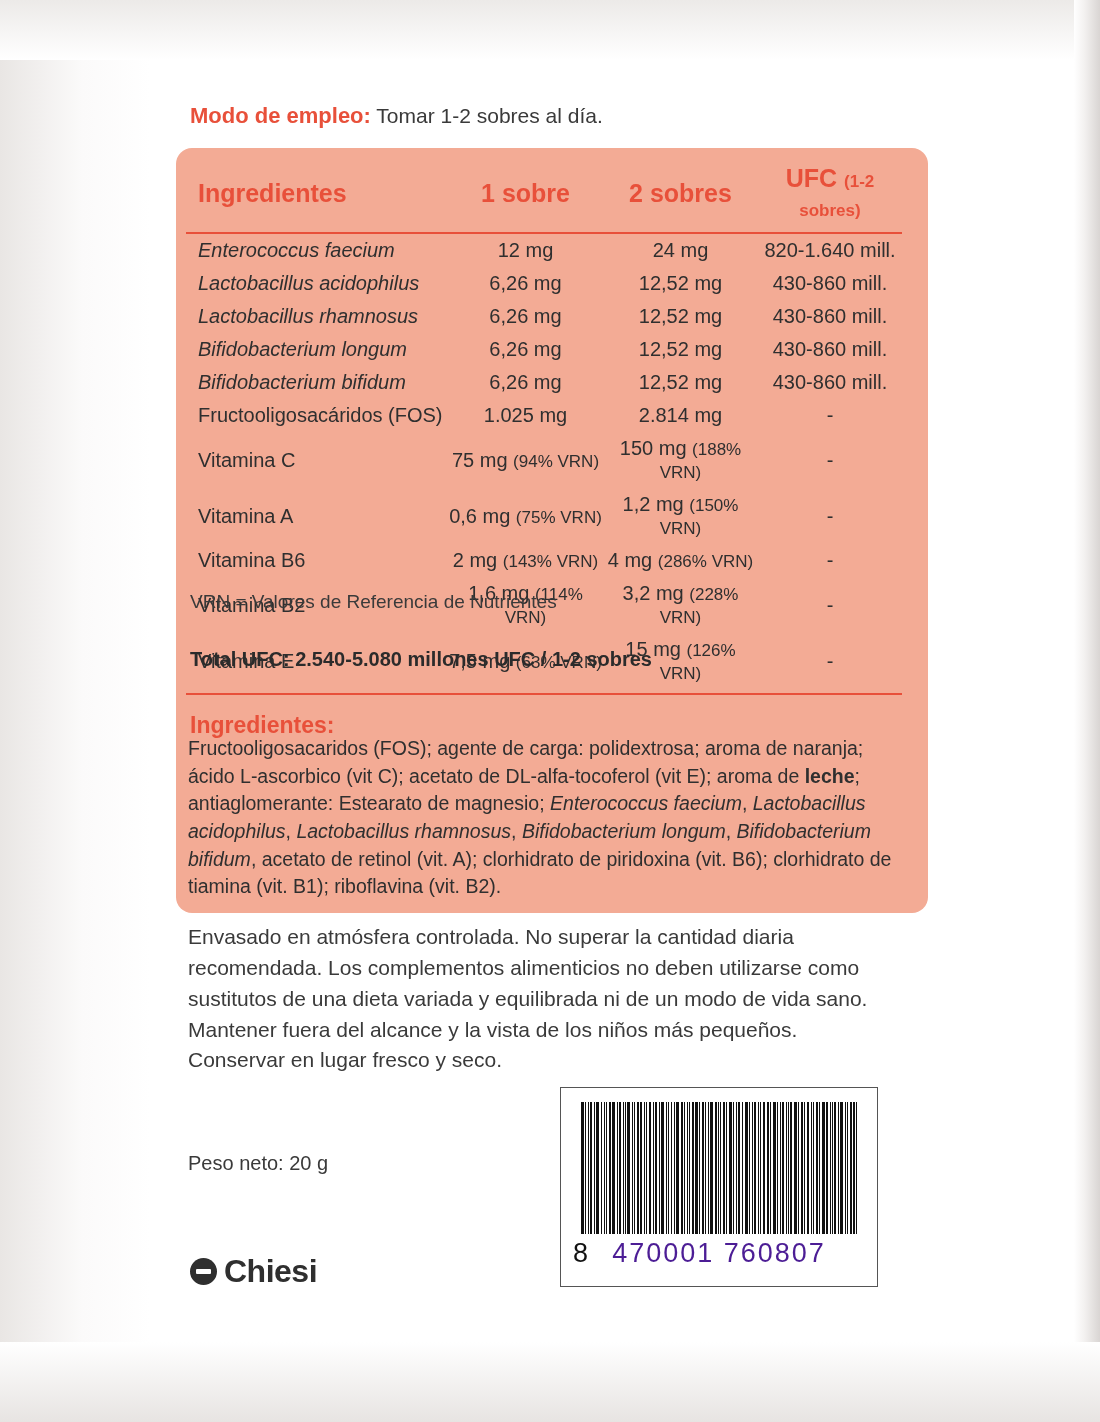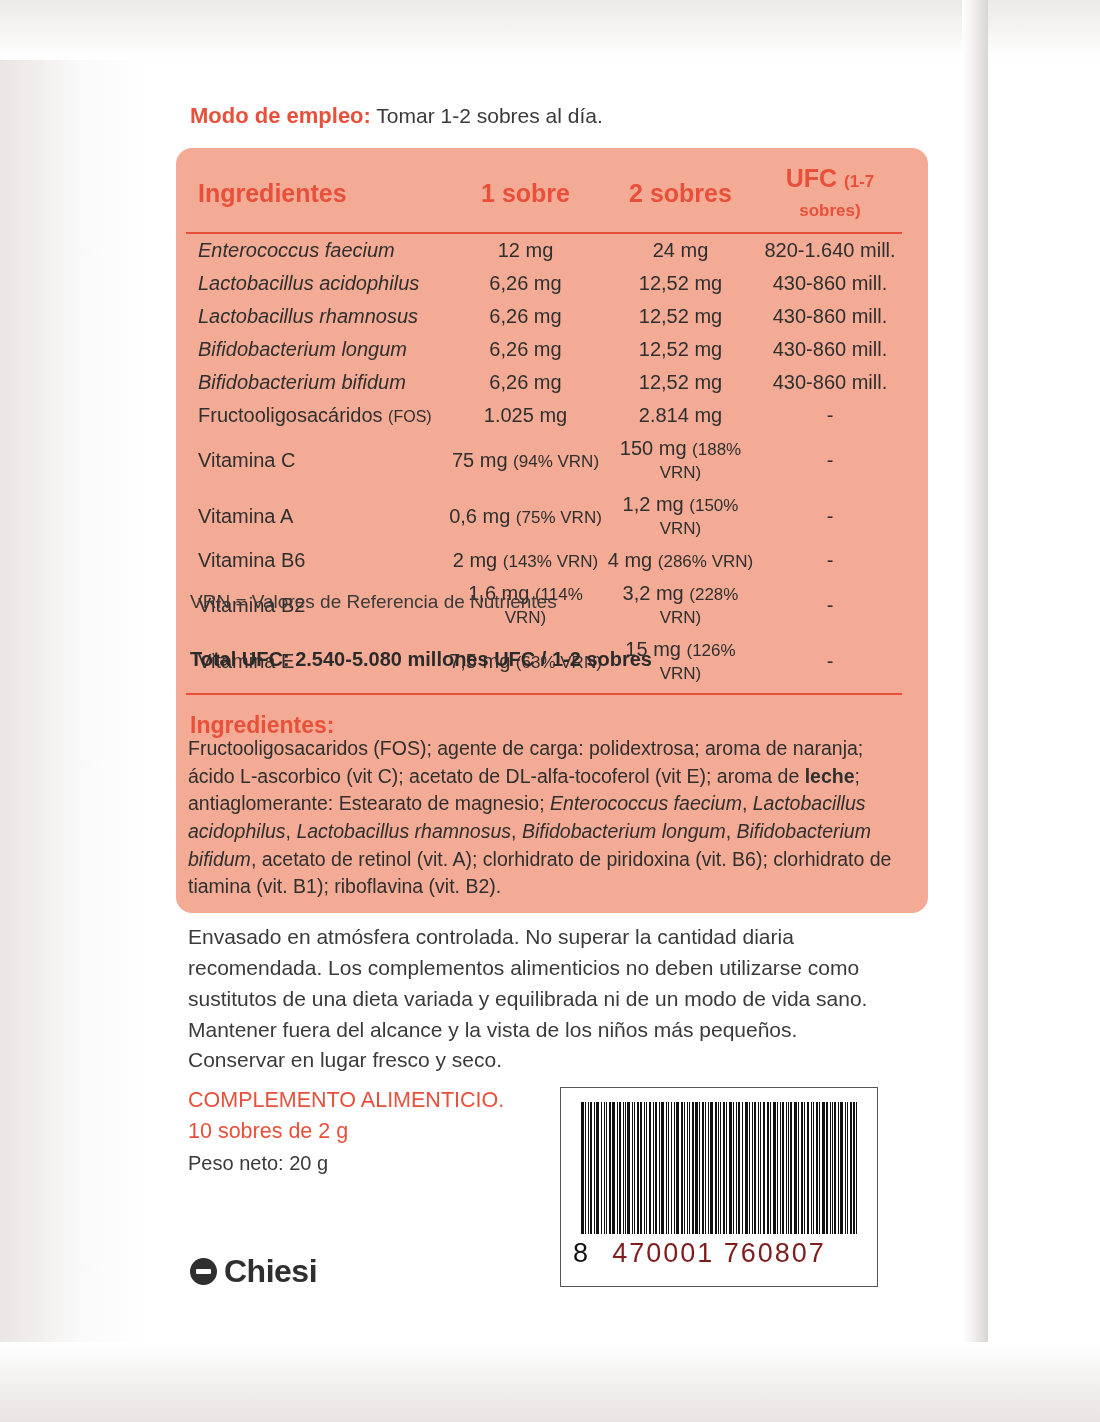--- a/index.html
+++ b/index.html
@@ -13,21 +13,21 @@
     font-family: "Liberation Sans", sans-serif;
     position: relative;
     overflow: hidden;
   }
 
   
   .package {
     position: absolute;
     left: 0;
     top: 0;
-    width: 988px;
+    width: 1100px;
     height: 1422px;
     background: #ffffff;
   }
   .pkg-edge-right {
     position: absolute;
     right: 0;
     top: 0;
     width: 26px;
     height: 1422px;
     background: linear-gradient(to right, #ffffff 0%, #f3f1f0 40%, #d9d5d3 100%);
@@ -130,21 +130,21 @@
     text-align: left;
     padding-left: 12px;
   }
   table.nutri td.name.ital {
     font-style: italic;
   }
   table.nutri td .vrn {
     font-size: 17px;
   }
   table.nutri td .sub {
-    font-size: 16px;
+    font-size: 20px;
   }
   tr.last-row td {
     border-bottom: 2px solid #e8503a;
     padding-bottom: 9px;
   }
 
   col.c1 { width: 262px; }
   col.c2 { width: 155px; }
   col.c3 { width: 155px; }
   col.c4 { width: 144px; }
@@ -284,21 +284,21 @@
     background: #111;
     height: 100%;
   }
   .bc-digits {
     position: absolute;
     left: 0;
     top: 150px;
     width: 100%;
     text-align: center;
     font-size: 27px;
-    color: #7f1d1d;
+    color: #4c1d95;
     font-family: "Liberation Sans", sans-serif;
     letter-spacing: 2px;
   }
   .bc-lead {
     position: absolute;
     left: 12px;
     top: 150px;
     font-size: 27px;
     color: #111;
   }
@@ -326,21 +326,21 @@
           <col class="c1">
             <col class="c2">
             <col class="c3">
             <col class="c4">
         </colgroup>
         <thead>
           <tr>
             <th class="ing-h">Ingredientes</th>
             <th>1 sobre</th>
             <th>2 sobres</th>
-            <th><span>UFC</span> <span class="small">(1-7 sobres)</span></th>
+            <th><span>UFC</span> <span class="small">(1-2 sobres)</span></th>
           </tr>
         </thead>
         <tbody id="nutri-body">
             <tr>
               <td class="name ital">Enterococcus faecium</td>
               <td>12 mg</td>
               <td>24 mg</td>
               <td>820-1.640 mill.</td>
             </tr>
             <tr>
@@ -419,24 +419,20 @@
       Fructooligosacaridos (FOS); agente de carga: polidextrosa; aroma de naranja;
       ácido L-ascorbico (vit C); acetato de DL-alfa-tocoferol (vit E); aroma de <b>leche</b>;
       antiaglomerante: Estearato de magnesio; <i>Enterococcus faecium</i>, <i>Lactobacillus
       acidophilus</i>, <i>Lactobacillus rhamnosus</i>, <i>Bifidobacterium longum</i>, <i>Bifidobacterium
       bifidum</i>, acetato de retinol (vit. A); clorhidrato de piridoxina (vit. B6); clorhidrato
       de tiamina (vit. B1); riboflavina (vit. B2).
     </div>
 
     <div class="legal">Envasado en atmósfera controlada. No superar la cantidad diaria recomendada. Los complementos alimenticios no deben utilizarse como sustitutos de una dieta variada y equilibrada ni de un modo de vida sano. Mantener fuera del alcance y la vista de los niños más pequeños. Conservar en lugar fresco y seco.</div>
 
-    <div class="complement">
-      <div>COMPLEMENTO ALIMENTICIO.</div>
-      <div>10 sobres de 2 g</div>
-    </div>
 
     <div class="peso">Peso neto: 20 g</div>
 
 
     <div class="logo">
       <div class="logo-mark"></div>
       <div class="logo-text">Chiesi</div>
     </div>
 
     <div class="barcode-box">

